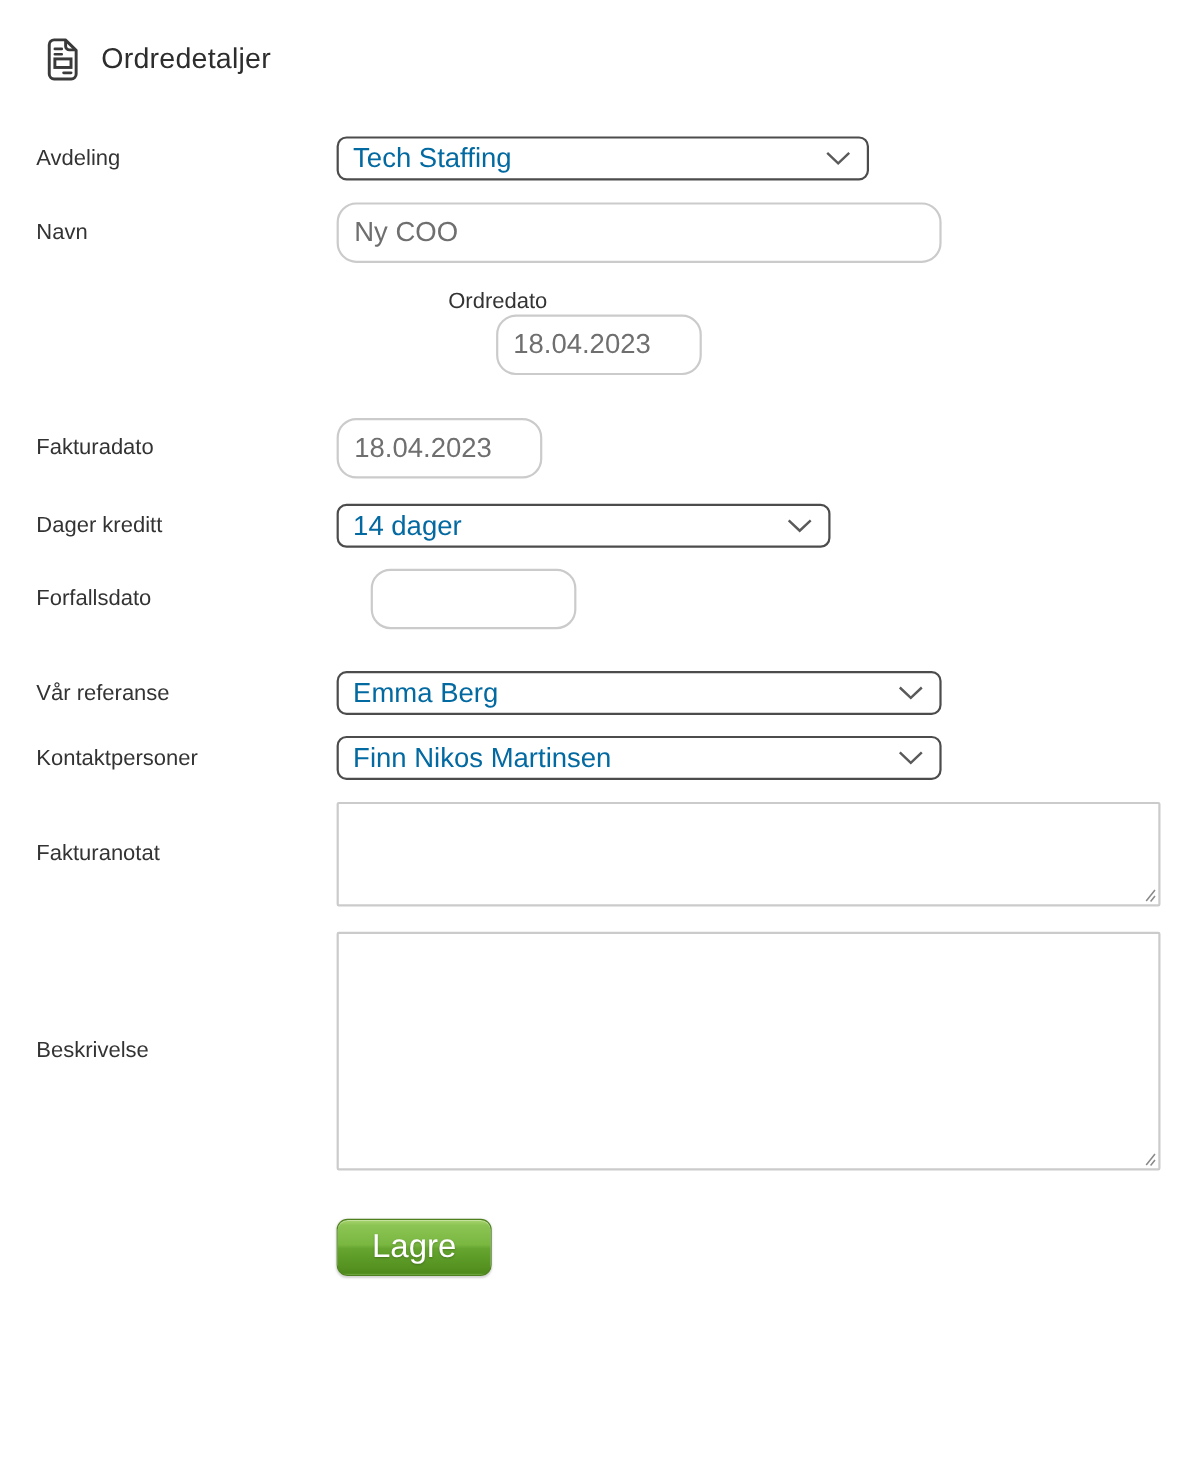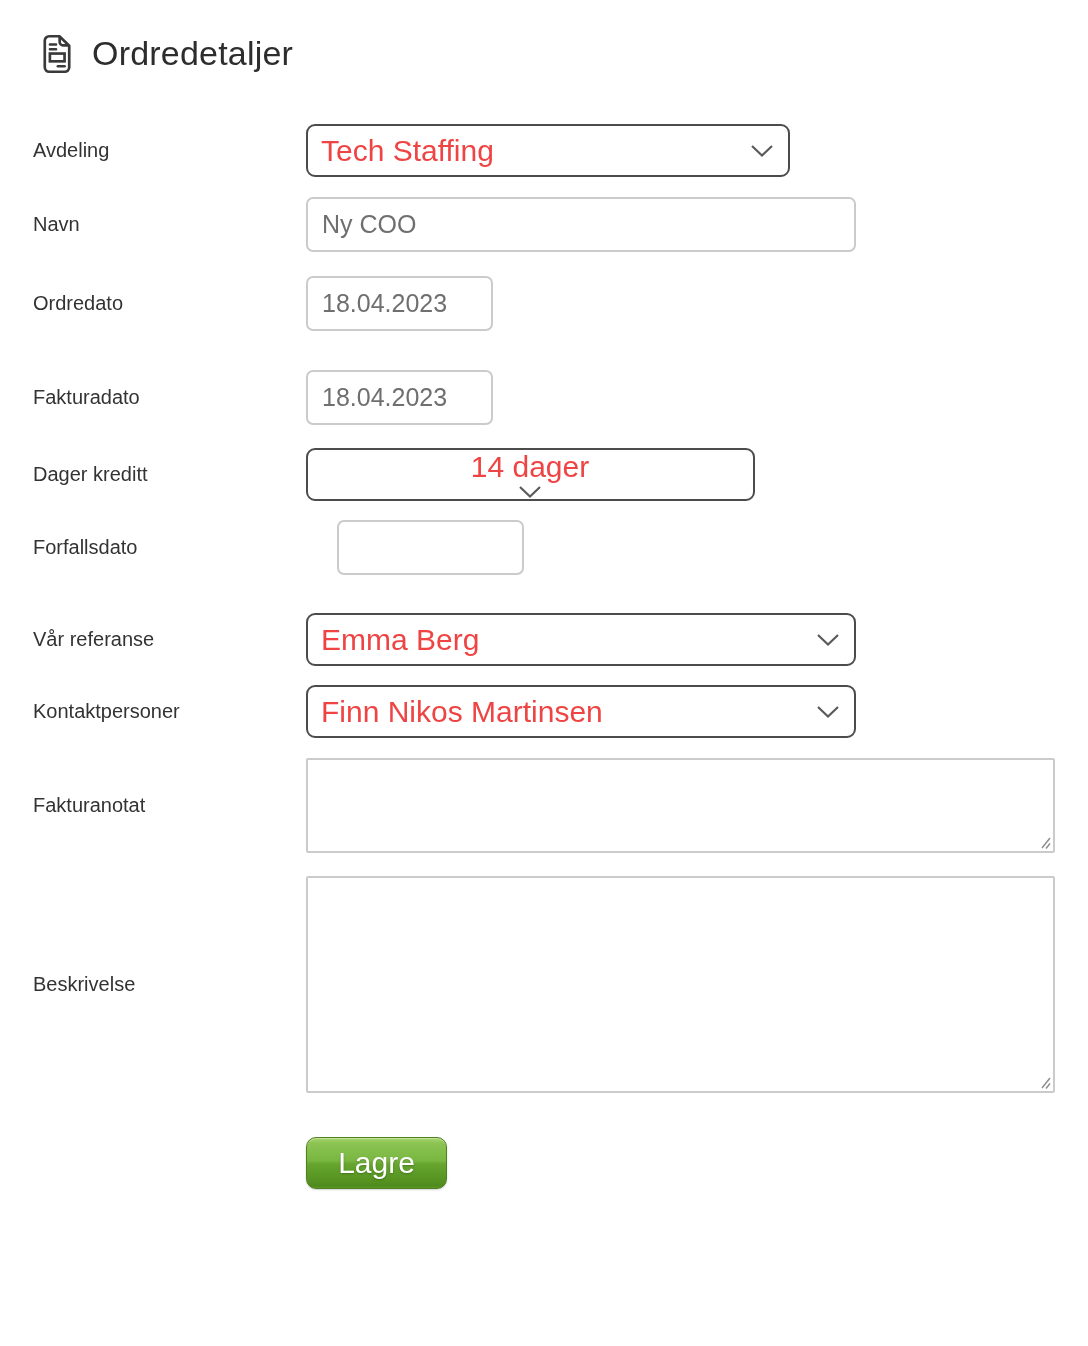--- a/index.html
+++ b/index.html
@@ -16,60 +16,60 @@
   
   .title-row {
     display: flex;
     align-items: center;
     gap: 17px;
     height: 41px;
     margin: 0 0 50px 6px;
   }
   .doc-icon svg { display: block; }
   .page-title {
-    font-size: 34px;
+    font-size: 26px;
     font-weight: 400;
     color: #2d2d2d;
     letter-spacing: 0.2px;
   }
 
   
   .row { display: flex; align-items: center; }
   .flabel {
     flex: none;
     width: 273px;
     font-size: 20px;
     color: #333333;
   }
 
   
   .sel {
     flex: none;
-    height: 53px;
+    height: 40px;
     background: #ffffff;
     border: 2px solid #4c4c4c;
     border-radius: 9px;
     display: flex;
     align-items: center;
     justify-content: space-between;
     padding: 0 14px 0 13px;
-    font-size: 30px;
-    color: #ef4444;
+    font-size: 25px;
+    color: #0369a1;
     cursor: default;
   }
   .sel .chev { display: flex; align-items: center; }
   .sel .chev svg { display: block; }
   .sel-value { white-space: nowrap; overflow: hidden; }
 
   
   .tinput {
     flex: none;
     height: 55px;
     border: 2px solid #cbcbcb;
-    border-radius: 7px;
+    border-radius: 18px;
     padding: 0 14px;
     font-family: "Liberation Sans", "DejaVu Sans", sans-serif;
     font-size: 25px;
     color: #6f6f6f;
     background: #ffffff;
     outline: none;
   }
 
   
   .ta-wrap { position: relative; flex: none; }
@@ -94,34 +94,34 @@
     width: 14px;
     height: 14px;
     cursor: nwse-resize;
   }
   .grip svg { display: block; }
 
   
   .w484 { width: 484px; }
   .w550 { width: 550px; }
   .w187 { width: 187px; }
-  .w449 { width: 449px; flex-direction: column; }
+  .w449 { width: 449px; }
   .w200 { width: 200px; }
   .w250 { width: 250px; }
   .w749 { width: 749px; }
   .h95  { height: 95px; }
   .h217 { height: 217px; }
 
   .mb19 { margin-bottom: 19px; }
   .mb20 { margin-bottom: 20px; }
   .mb22 { margin-bottom: 22px; }
   .mb23 { margin-bottom: 23px; }
   .mb24 { margin-bottom: 24px; }
   .mb38 { margin-bottom: 38px; gap: 31px; }
-  .mb39 { margin-bottom: 39px; }
+  .mb39 { margin-bottom: 39px; flex-direction: column; }
   .mb68 { margin-bottom: 44px; }
 
   
   .btn-row { margin-left: 273px; }
   .save-btn {
     width: 141px;
     height: 52px;
     border: 1px solid #4f8020;
     border-radius: 10px;
     background: linear-gradient(180deg,

